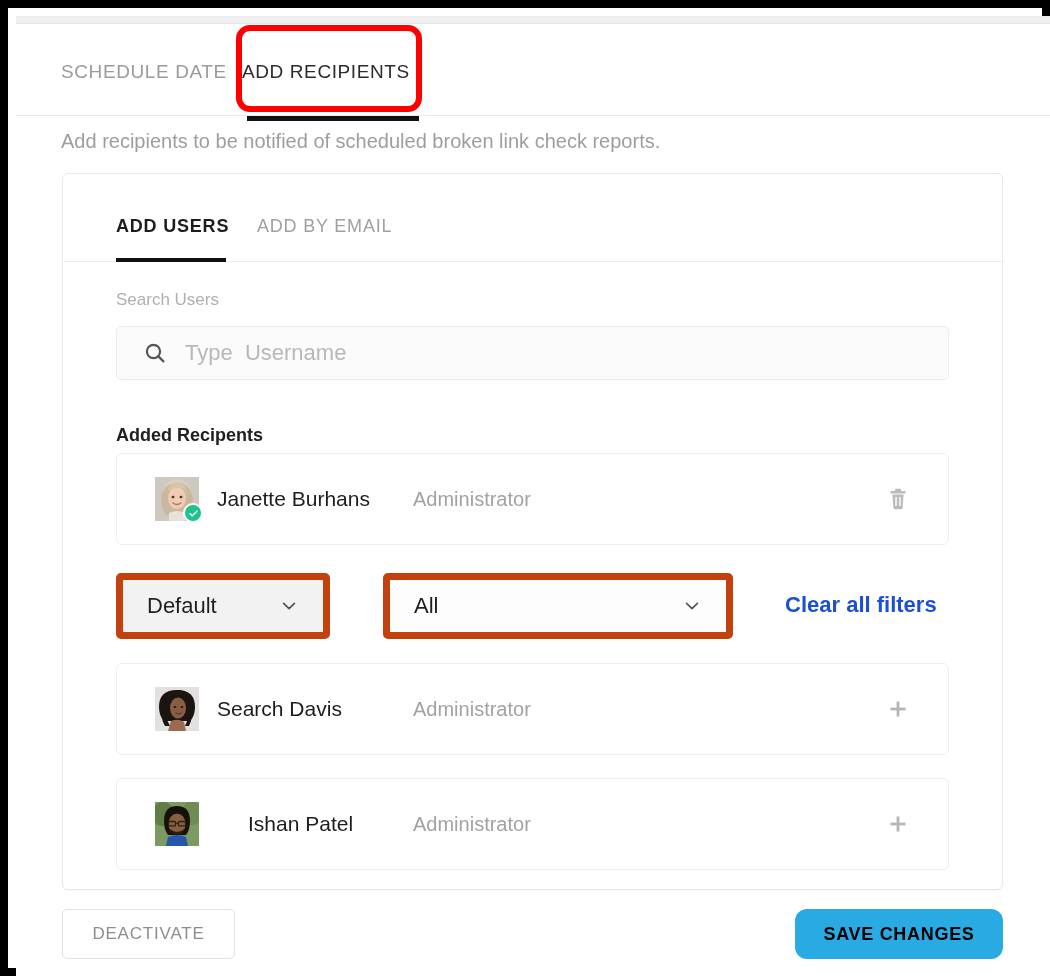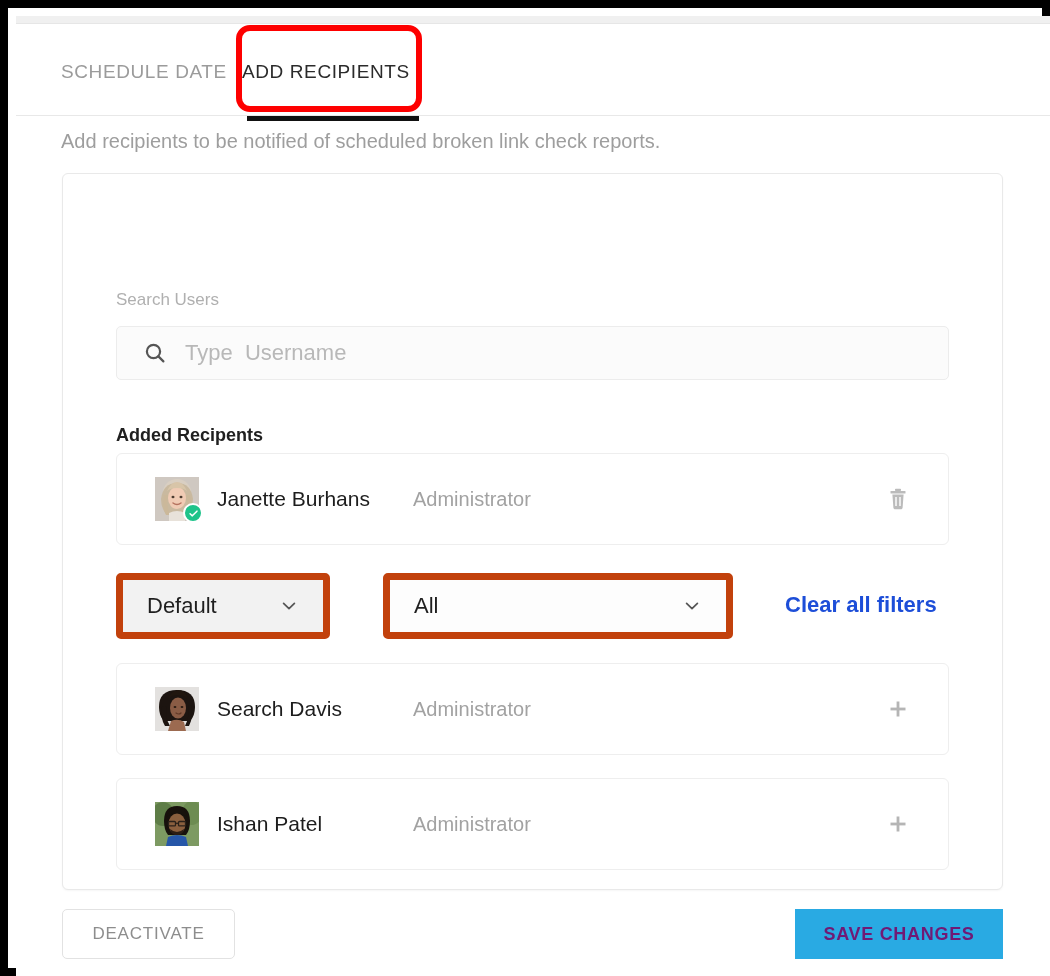--- a/index.html
+++ b/index.html
@@ -167,21 +167,21 @@
     left: 53px;
     width: 833px; height: 92px;
     background: #ffffff;
     border: 1px solid #eeeeee;
     border-radius: 6px;
     display: flex;
     align-items: center;
   }
   #row-added-0 { top: 279px; }
   #row-available-0 { top: 489px; }
-  #row-available-1 { top: 604px; }
+  #row-available-1 { top: 604px; gap: 31px; }
 
   .avatar-wrap {
     position: relative;
     margin-left: 38px;
     width: 44px; height: 44px;
     flex: none;
   }
   .avatar {
     width: 44px; height: 44px;
     border-radius: 50%;
@@ -271,26 +271,26 @@
     letter-spacing: 0.8px;
     color: #8d8d8d;
     cursor: pointer;
   }
   .btn-save {
     position: absolute;
     left: 779px; top: 893px;
     width: 208px; height: 50px;
     background: #29aae3;
     border: none;
-    border-radius: 0;
+    border-radius: 12px;
     font-family: "Liberation Sans", sans-serif;
     font-size: 18px;
     font-weight: bold;
     letter-spacing: 0.7px;
-    color: #701a75;
+    color: #000000;
     cursor: pointer;
   }
 </style>
 </head>
 <body>
 
 <div class="frame">
   <div class="viewport">
 
     <div class="top-strip"></div>
@@ -300,20 +300,25 @@
       <div class="tab-top" id="tab-add-recipients">ADD RECIPIENTS</div>
       <div class="tab-top-underline"></div>
     </div>
 
     <div class="red-box"></div>
 
     <div class="desc">Add recipients to be notified of scheduled broken link check reports.</div>
 
     <div class="card">
 
+      <div class="inner-tabbar">
+        <div class="inner-tab" id="inner-tab-add-users">ADD USERS</div>
+        <div class="inner-tab" id="inner-tab-add-by-email">ADD BY EMAIL</div>
+        <div class="inner-tab-underline"></div>
+      </div>
 
       <div class="search-label">Search Users</div>
       <div class="search-box">
         <span class="search-icon">
           <svg viewBox="0 0 24 24" width="24" height="24" fill="none" stroke="#555555" stroke-width="2.2" stroke-linecap="round">
             <circle cx="10.5" cy="10.5" r="6.6"></circle>
             <line x1="15.4" y1="15.4" x2="20.4" y2="20.4"></line>
           </svg>
         </span>
         <input class="search-input" type="text" placeholder="Type  Username" style="">

